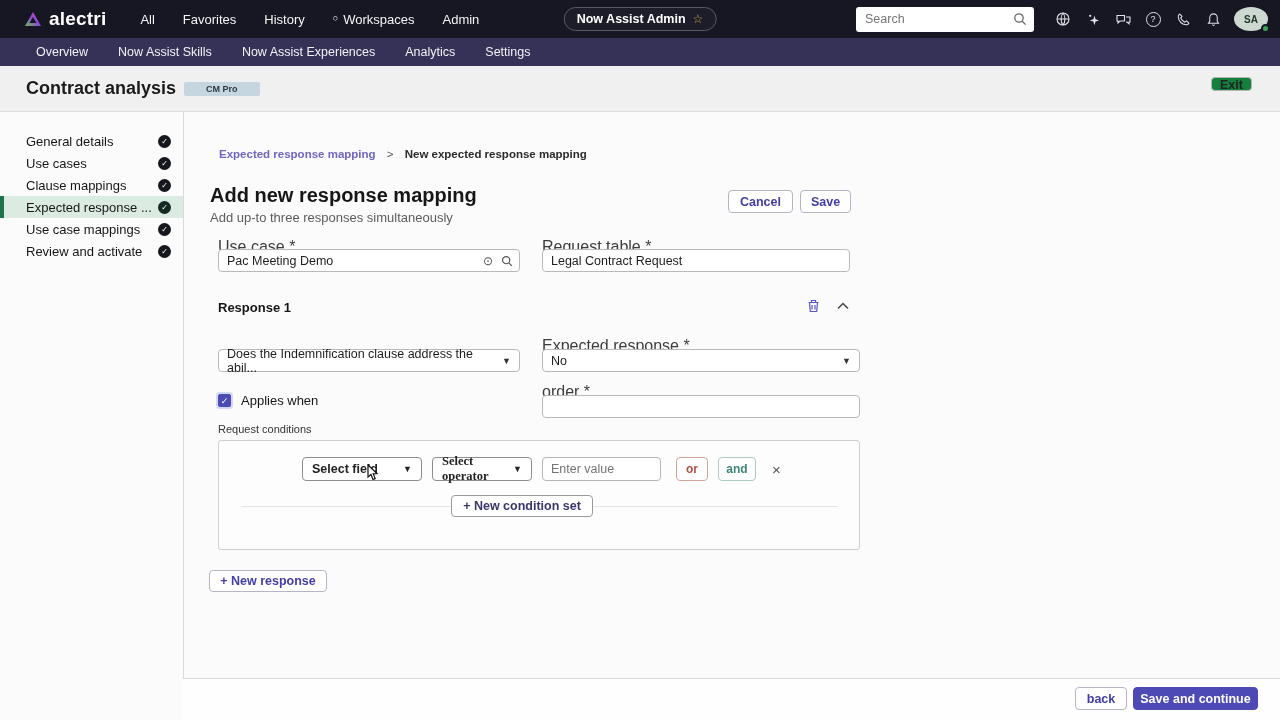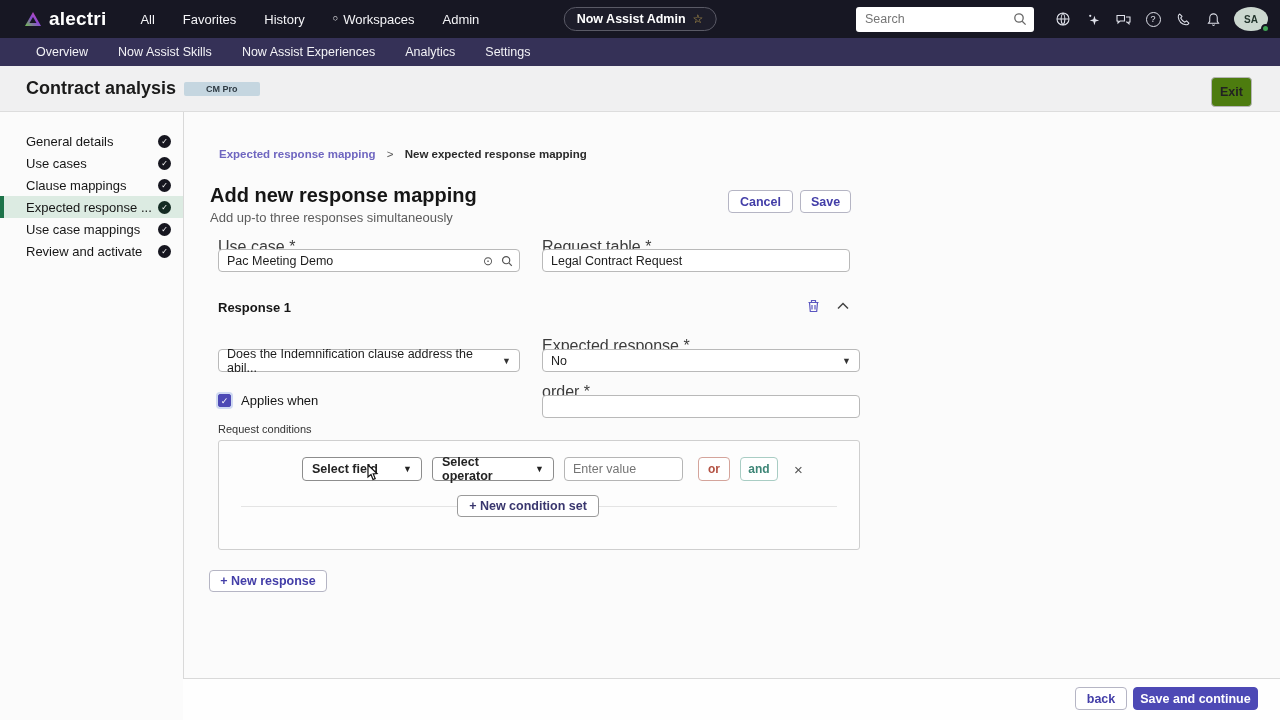--- a/index.html
+++ b/index.html
@@ -39,21 +39,21 @@
   .subnav { position:absolute; left:0; top:38px; width:1280px; height:28px; background:#353157;
             display:flex; align-items:center; gap:30px; padding-left:36px; font-size:12.5px; color:#f2f2f6; }
   .subnav span { cursor:pointer; }
 
   
   .pageheader { position:absolute; left:0; top:66px; width:1280px; height:46px; background:#f0f0f1;
                 border-bottom:1px solid #dddddd; display:flex; align-items:center; }
   .pageheader h1 { font-size:18px; font-weight:700; color:#1b1b1b; margin-left:26px; }
   .badge { margin-left:8px; background:#c5d6e0; color:#2e3a42; font-size:9px; font-weight:700;
            padding:2px 22px; border-radius:2px; }
-  .exit-btn { position:absolute; right:28px; top:11px; width:41px; height:30px; background:#4d7c0f;
+  .exit-btn { position:absolute; right:28px; top:11px; width:41px; height:14px; background:#15803d;
               border:1px solid #b5b5b5; border-radius:4px; font-size:12.5px; font-weight:700; color:#222;
               font-family:inherit; cursor:pointer; }
 
   
   .sidebar { position:absolute; left:0; top:112px; width:183px; height:608px; padding-top:18px; }
   .side-row { height:22px; display:flex; align-items:center; justify-content:space-between;
               padding:0 12px 0 26px; font-size:13px; color:#161616; cursor:pointer; }
   .side-row.selected { background:#dcebe2; border-left:4px solid #1d7349; padding-left:22px; }
   .chk { width:13px; height:13px; border-radius:50%; background:#16161f; color:#fff; font-size:8px;
          display:flex; align-items:center; justify-content:center; flex:0 0 auto; }
@@ -99,21 +99,21 @@
         color:#232323; cursor:pointer; }
   .dd .caret { font-size:9px; margin-left:10px; }
   .val-input { width:119px; height:24px; border:1px solid #b5b5b5; border-radius:4px; padding:0 8px;
                font-size:12.5px; font-family:inherit; outline:none; }
   .orbtn { width:32px; height:24px; background:#fff; border:1px solid #d4a49b; border-radius:4px;
            color:#b35142; font-size:12px; font-weight:700; font-family:inherit; cursor:pointer; margin-left:5px; }
   .andbtn { width:38px; height:24px; background:#fff; border:1px solid #a9cdc4; border-radius:4px;
             color:#3e8677; font-size:12px; font-weight:700; font-family:inherit; cursor:pointer; }
   .xclose { font-size:15px; color:#555; cursor:pointer; margin-left:6px; }
   .cond-divider { position:absolute; left:22px; right:22px; top:65px; height:1px; background:#e4e4e4; }
-  .ncs-btn { position:absolute; left:238px; top:54px; width:142px; height:22px; background:#fff;
+  .ncs-btn { position:absolute; left:232px; top:54px; width:142px; height:22px; background:#fff;
              border:1px solid #9a9a9a; border-radius:4px; font-size:12.5px; font-weight:700;
              color:#39366e; font-family:inherit; cursor:pointer; z-index:2; }
   .nr-btn { position:absolute; left:26px; top:458px; width:118px; height:22px; }
 
   .footbar { position:absolute; left:0; top:566px; width:1097px; height:42px; background:#fefefe;
              border-top:1px solid #d9d9d9; }
   .back-btn { position:absolute; left:892px; top:575px; width:52px; height:23px; }
   .savecont-btn { position:absolute; left:950px; top:575px; width:125px; height:23px;
                   background:#4d49b5; border:1px solid #4d49b5; border-radius:4px; color:#fff;
                   font-size:12.5px; font-weight:700; font-family:inherit; cursor:pointer; }
@@ -305,21 +305,21 @@
     <input class="fld" style="left: 359px; top: 283px; width: 318px;">
 
     <div class="flabel" style="left:35px; top:311px; font-size:11px; color:#333;">Request conditions</div>
 
     <div class="cond-box">
       <div class="cond-row">
         <div class="dd" style="width:120px;">
           <span>Select field</span>
           <span class="caret">▼</span>
         </div>
-        <div class="dd" style="width:122px;">
+        <div class="dd" style="width:100px;font-family:Liberation Serif, serif;">
           <span>Select operator</span>
           <span class="caret">▼</span>
         </div>
         <input class="val-input" placeholder="Enter value" style="">
         <button class="orbtn">or</button>
         <button class="andbtn">and</button>
         <span class="xclose">×</span>
       </div>
       <div class="cond-divider"></div>
       <button class="ncs-btn">+ New condition set</button>

